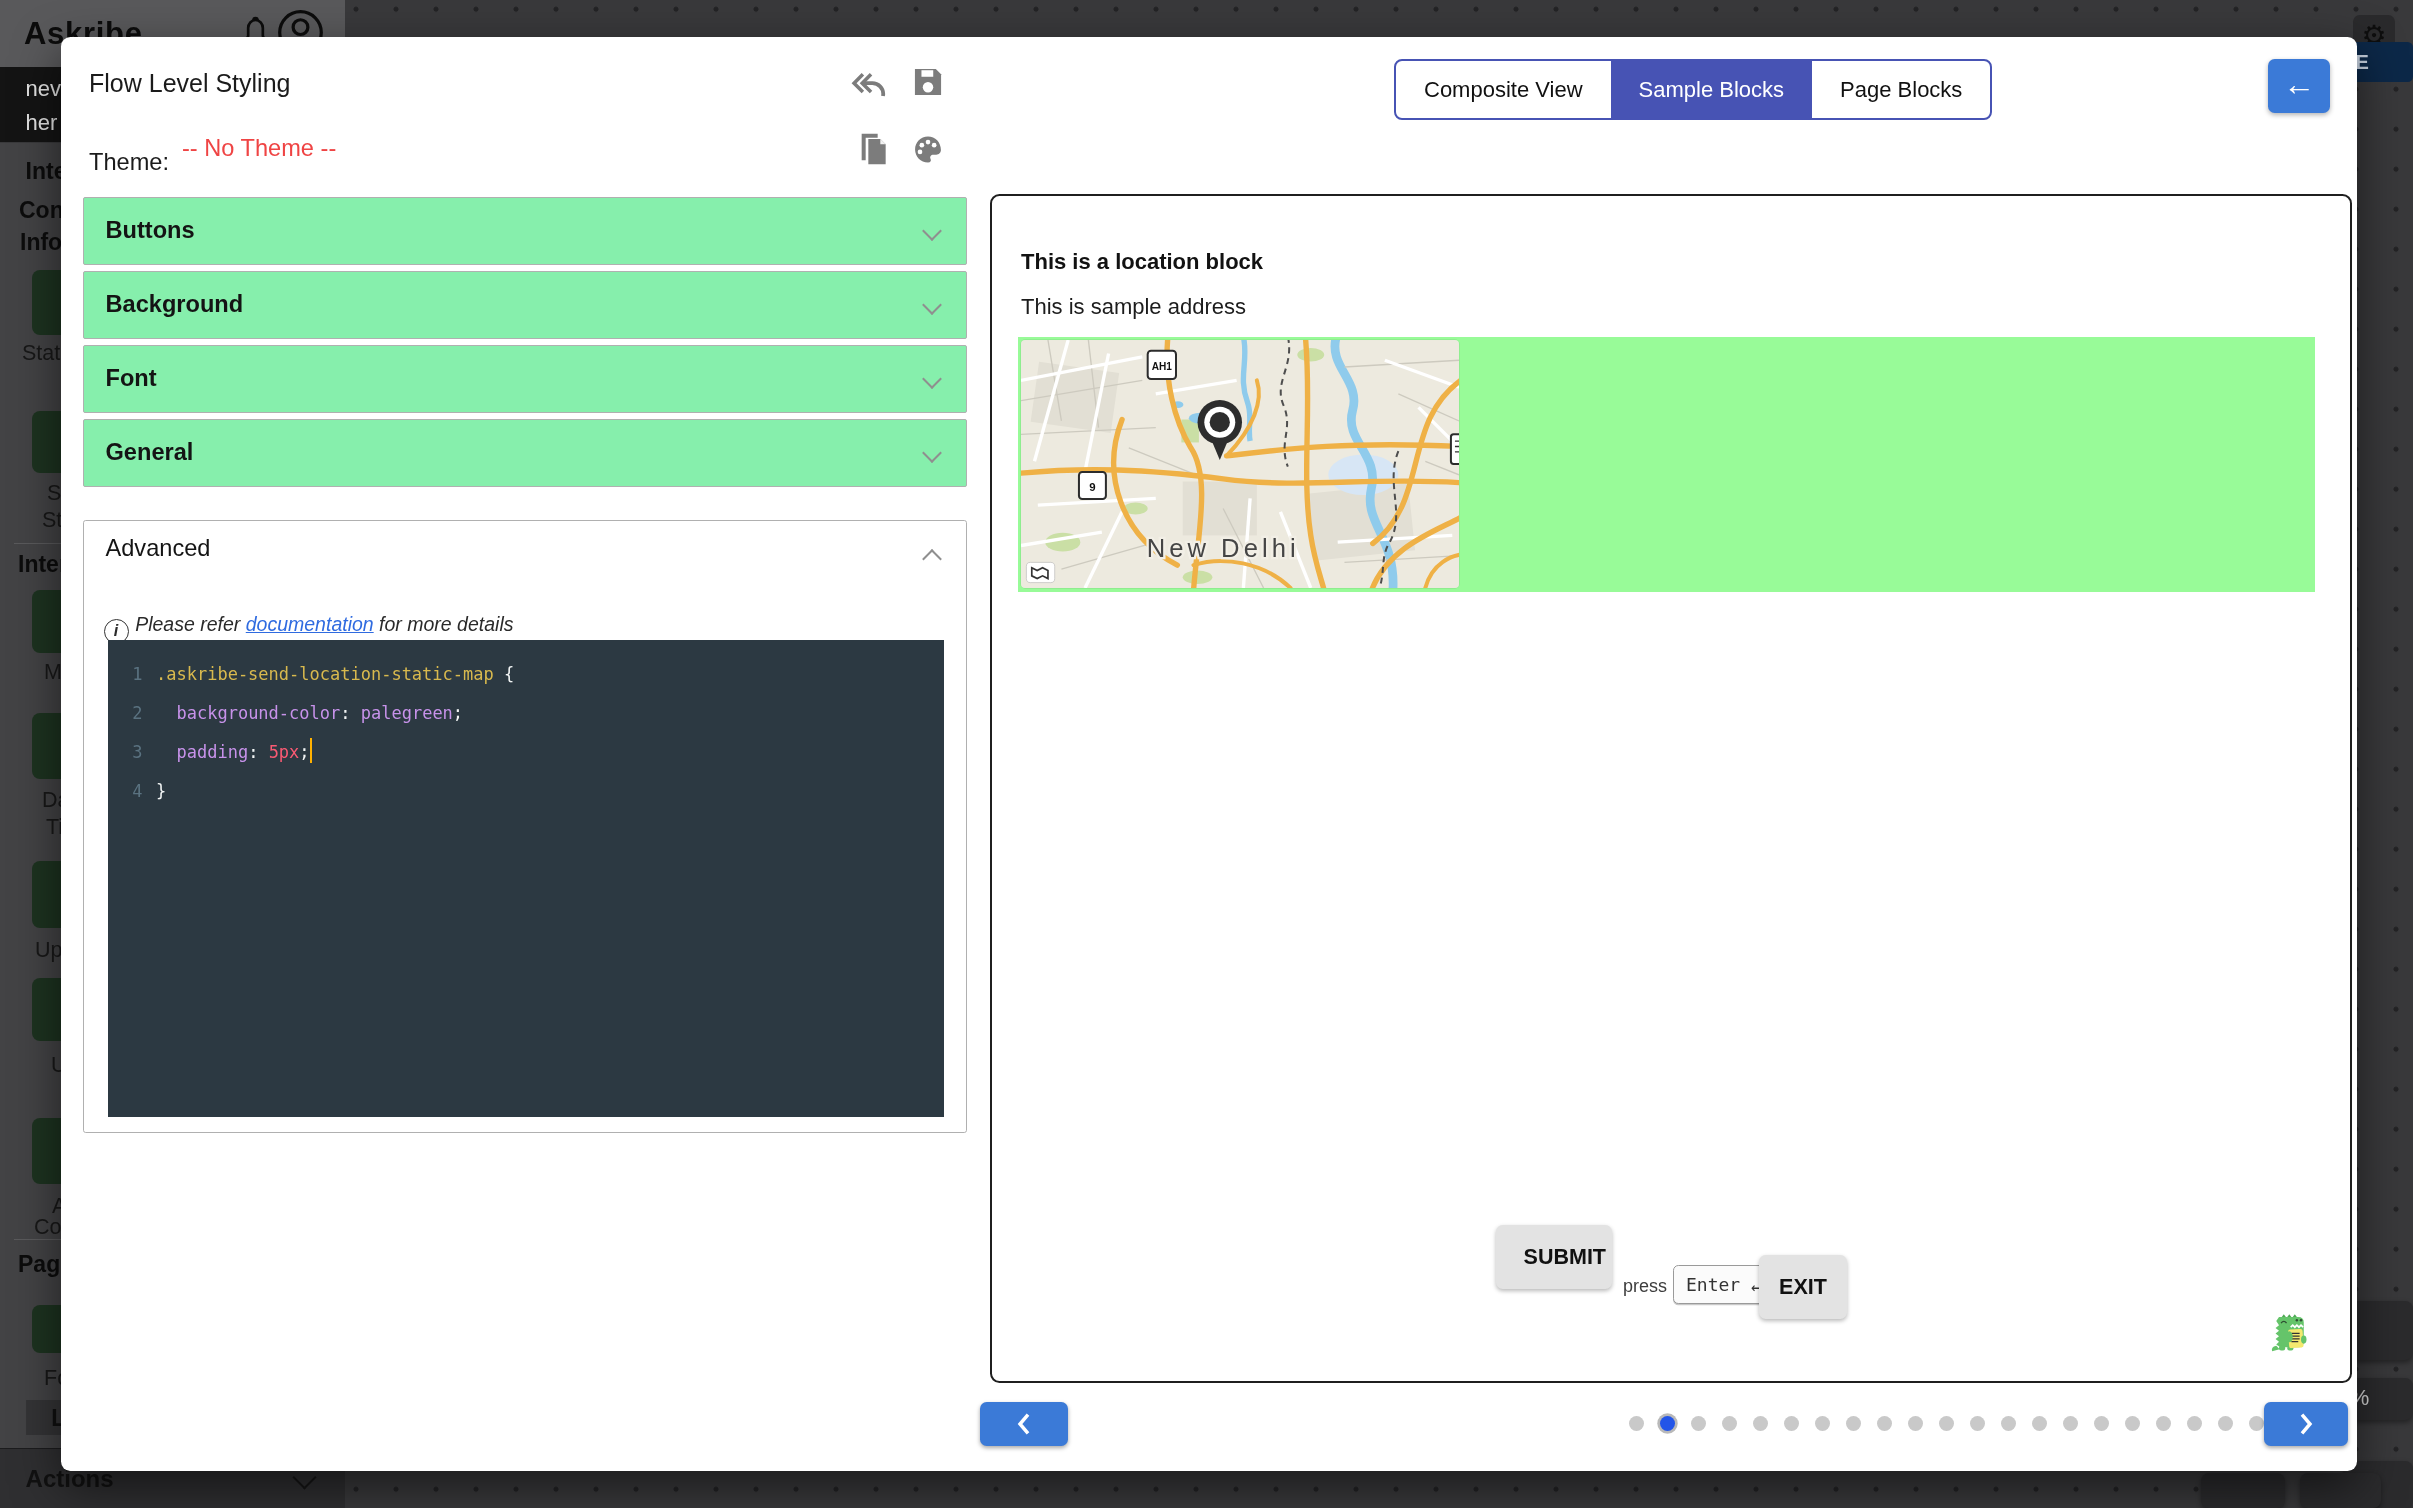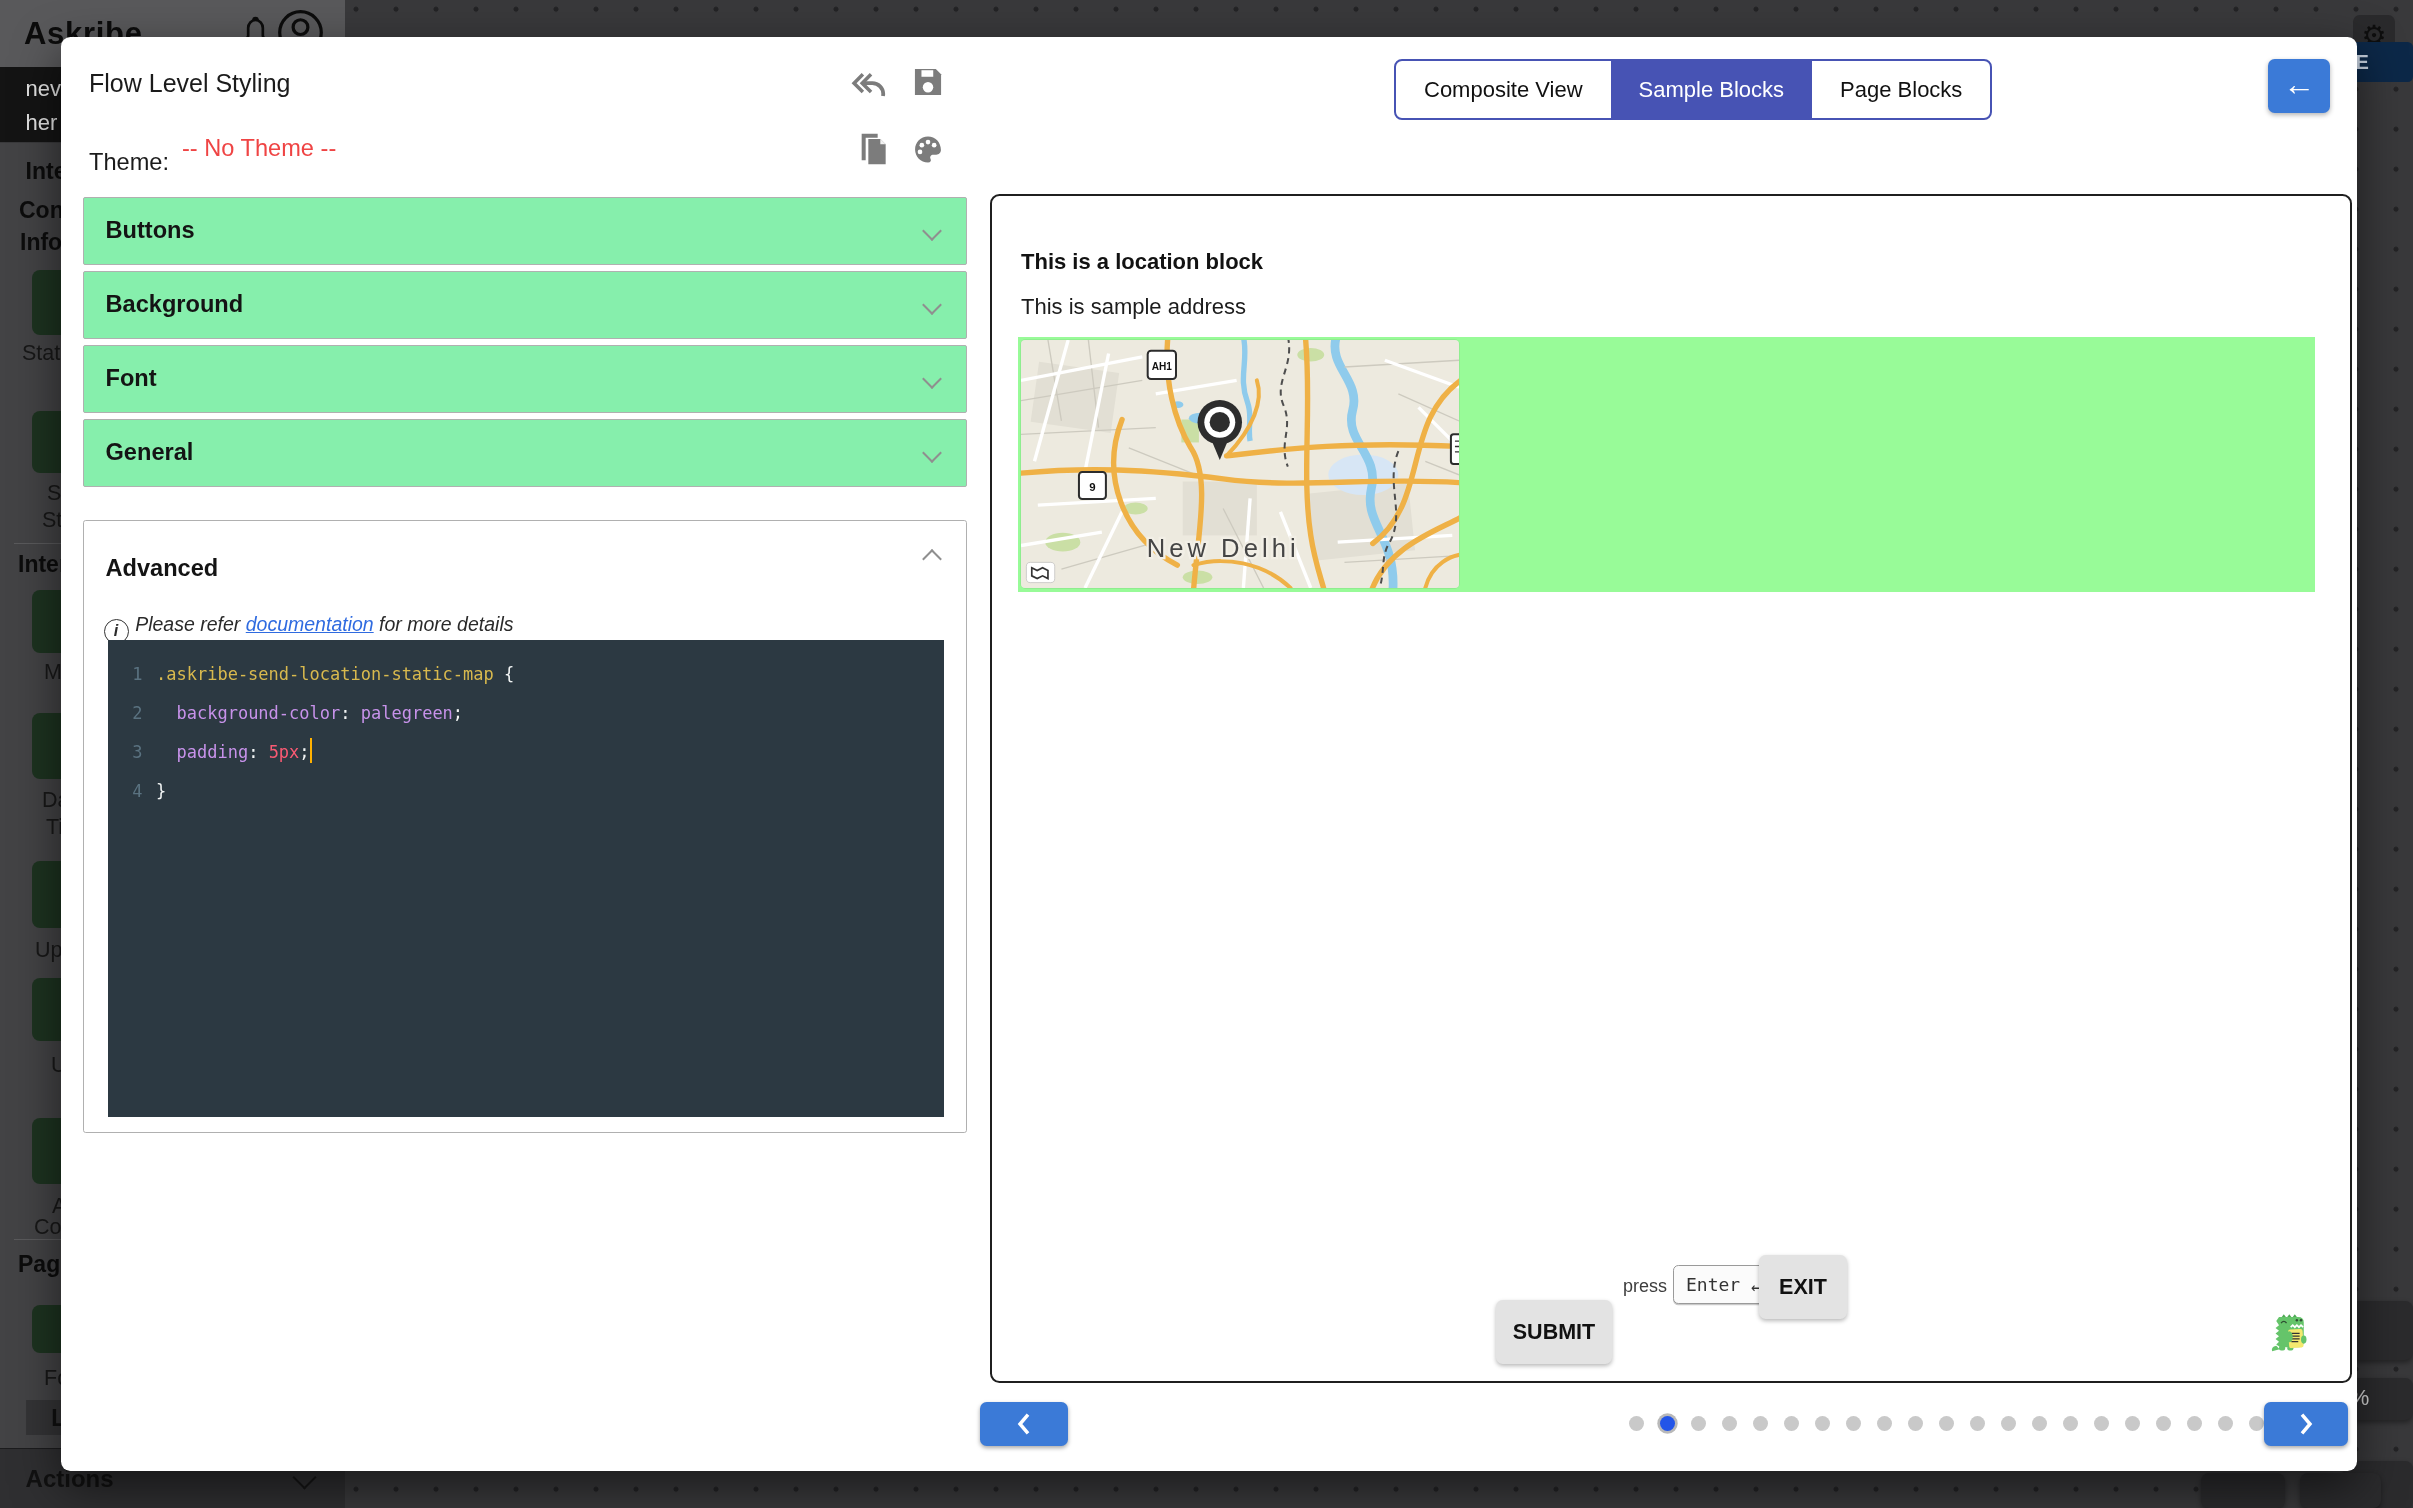--- a/index.html
+++ b/index.html
@@ -52,21 +52,21 @@
   .seg .mi{margin-right:9.4px;display:inline-flex;}
 
   
   .acc-row{position:absolute;left:21.5px;width:884px;height:68px;background:#86efac;border:1.3px solid #b0b0b0;border-radius:2px;box-sizing:border-box;}
   .acc-title{position:absolute;left:22px;top:19px;font-size:23.6px;font-weight:bold;color:#141414;}
   .chev{position:absolute;right:27px;top:25.6px;width:12px;height:12px;border-right:2px solid #8f8f8f;border-bottom:2px solid #8f8f8f;transform:rotate(45deg);}
   .chev.up{transform:rotate(-135deg);top:31px;}
 
   
   #advanced-card{left:21.5px;top:483px;width:884px;height:613px;border:1.3px solid #b0b0b0;border-radius:2.7px;background:#fff;box-sizing:border-box;}
-  #adv-title{left:22px;top:34px;font-size:23.6px;font-weight:bold;color:#141414;}
+  #adv-title{left:22px;top:14px;font-size:23.6px;font-weight:normal;color:#141414;}
   #info-row{left:20px;top:92px;font-size:19.5px;font-style:italic;color:#2a2a2a;}
   #info-icon{display:inline-block;width:23px;height:23px;border:1.3px solid #333;border-radius:50%;
              text-align:center;line-height:21.5px;font-size:16px;font-style:italic;font-weight:bold;margin-right:6.7px;vertical-align:-5.4px;}
   #doc-link{color:#2f6be0;}
   #code-editor{left:24px;top:119px;width:836px;height:477px;background:#2c3942;overflow:hidden;
                font-family:"DejaVu Sans Mono",monospace;font-size:17px;padding-top:15px;box-sizing:border-box;}
   .cl{height:39px;line-height:39px;white-space:pre;}
   .ln{display:inline-block;width:35px;text-align:right;padding-right:13.5px;color:#5a7280;}
   .tk-pln{color:#f2f5f5;}
   .tk-sel{color:#d8b94e;}
@@ -79,21 +79,21 @@
                  border:2px solid #1f1f1f;border-radius:9.4px;box-sizing:border-box;}
   #pv-heading{left:29px;top:53px;font-size:22px;font-weight:bold;color:#121212;}
   #pv-address{left:29px;top:98px;font-size:22px;color:#1c1c1c;}
   #pv-green{left:26px;top:141px;width:1297px;height:255px;background:#98fb98;}
   #map-wrap{left:3.4px;top:3.4px;width:438px;height:248px;border-radius:4px;overflow:hidden;box-shadow:0 0 0 0.7px rgba(0,0,0,.08);}
   #croc{left:1276px;top:1115px;}
 
   #submit-btn,#exit-btn{position:absolute;background:#e3e3e3;border-radius:6.7px;border:none;
       font-size:21.5px;font-weight:bold;color:#111;font-family:"Liberation Sans",sans-serif;
       box-shadow:0 2px 4px rgba(0,0,0,.28);}
-  #submit-btn{left:504px;top:1104px;width:116px;height:64px;}
+  #submit-btn{left:504px;top:1029px;width:116px;height:64px;text-align:right;}
   #exit-btn{left:767px;top:1059px;width:88px;height:64px;}
   #press-label{left:631px;top:1080px;font-size:18px;color:#3d3d3d;}
   #enter-kbd{left:681px;top:1069px;padding:8px 12px;border:1.3px solid #9a9a9a;border-radius:5.4px;
              background:#fbfbfb;font-family:"DejaVu Sans Mono",monospace;font-size:18px;color:#333;
              box-shadow:0 1.3px 0 #c9c9c9;}
 
   
   .pag-btn{position:absolute;width:88px;height:44px;background:#3b7ad7;border-radius:6.7px;
            box-shadow:0 2px 4.7px rgba(0,0,0,.35);display:flex;align-items:center;justify-content:center;z-index:3;}
   #pag-prev{left:919px;top:1365px;}

